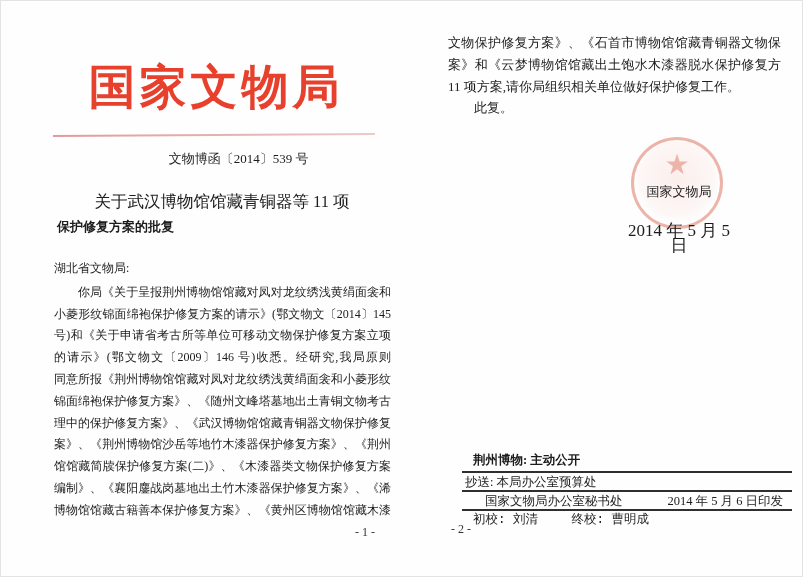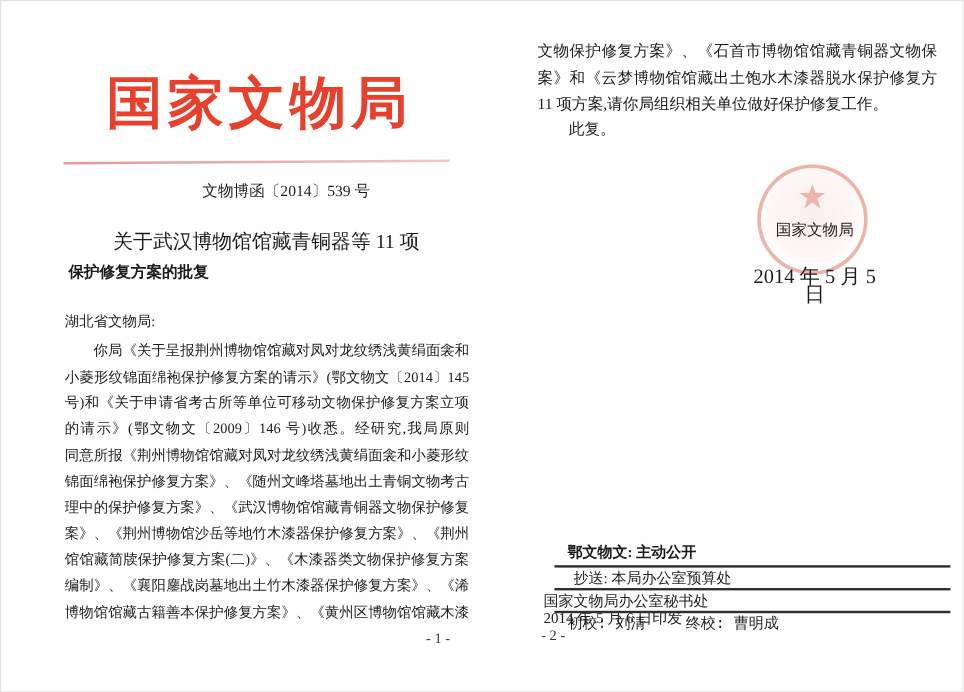--- a/index.html
+++ b/index.html
@@ -48,23 +48,23 @@
   }
   .seal-agency { left:633px; top:183px; width:90px; text-align:center; font-size:13px; line-height:15px; }
   .seal-date   { left:626px; top:201px; width:104px; text-align:center; font-size:17px; line-height:15px;margin-top:21px; }
 
   
   .f-row  { position:absolute; font-size:12.5px; line-height:14px; white-space:nowrap; }
   .f-bold { font-weight:700; }
   .f-rule { position:absolute; left:461px; width:330px; height:1.5px; background:#2f2f2f; }
   .r1 { left:472px; top:452px; }
   .rule1 { top:470px; }
-  .r2 { left:477px; top:474px; }
+  .r2 { left:464px; top:474px; }
   .rule2 { top:489px; }
-  .r3 { left:452px; top:493px; width:298px; display:flex; justify-content:space-between;flex-direction:column; }
+  .r3 { left:484px; top:493px; width:298px; display:flex; justify-content:space-between; }
   .rule3 { top:508px; }
   .r4 { left:472px; top:512px;font-family:Liberation Mono, monospace; }
   .r4 .gap { margin-left:26px; }
 </style>
 </head>
 <body>
 
 <div class="doc">
 
   <div class="abs agency">国家文物局</div>
@@ -96,21 +96,21 @@
     <div class="bline">11 项方案,请你局组织相关单位做好保护修复工作。</div>
     <div class="bline indent">此复。</div>
   </div>
 
   <div class="abs seal">
     <div class="seal-star">★</div>
   </div>
   <div class="abs seal-agency">国家文物局</div>
   <div class="abs seal-date">2014 年 5 月 5 日</div>
 
-  <div class="f-row r1 f-bold">鄂文物文: 主动公开</div>
+  <div class="f-row r1 f-bold">荆州博物: 主动公开</div>
   <div class="f-rule rule1"></div>
   <div class="f-row r2">抄送: 本局办公室预算处</div>
   <div class="f-rule rule2"></div>
   <div class="f-row r3">
     <span>国家文物局办公室秘书处</span>
     <span>2014 年 5 月 6 日印发</span>
   </div>
   <div class="f-rule rule3"></div>
   <div class="f-row r4">
     <span>初校: 刘清</span>

